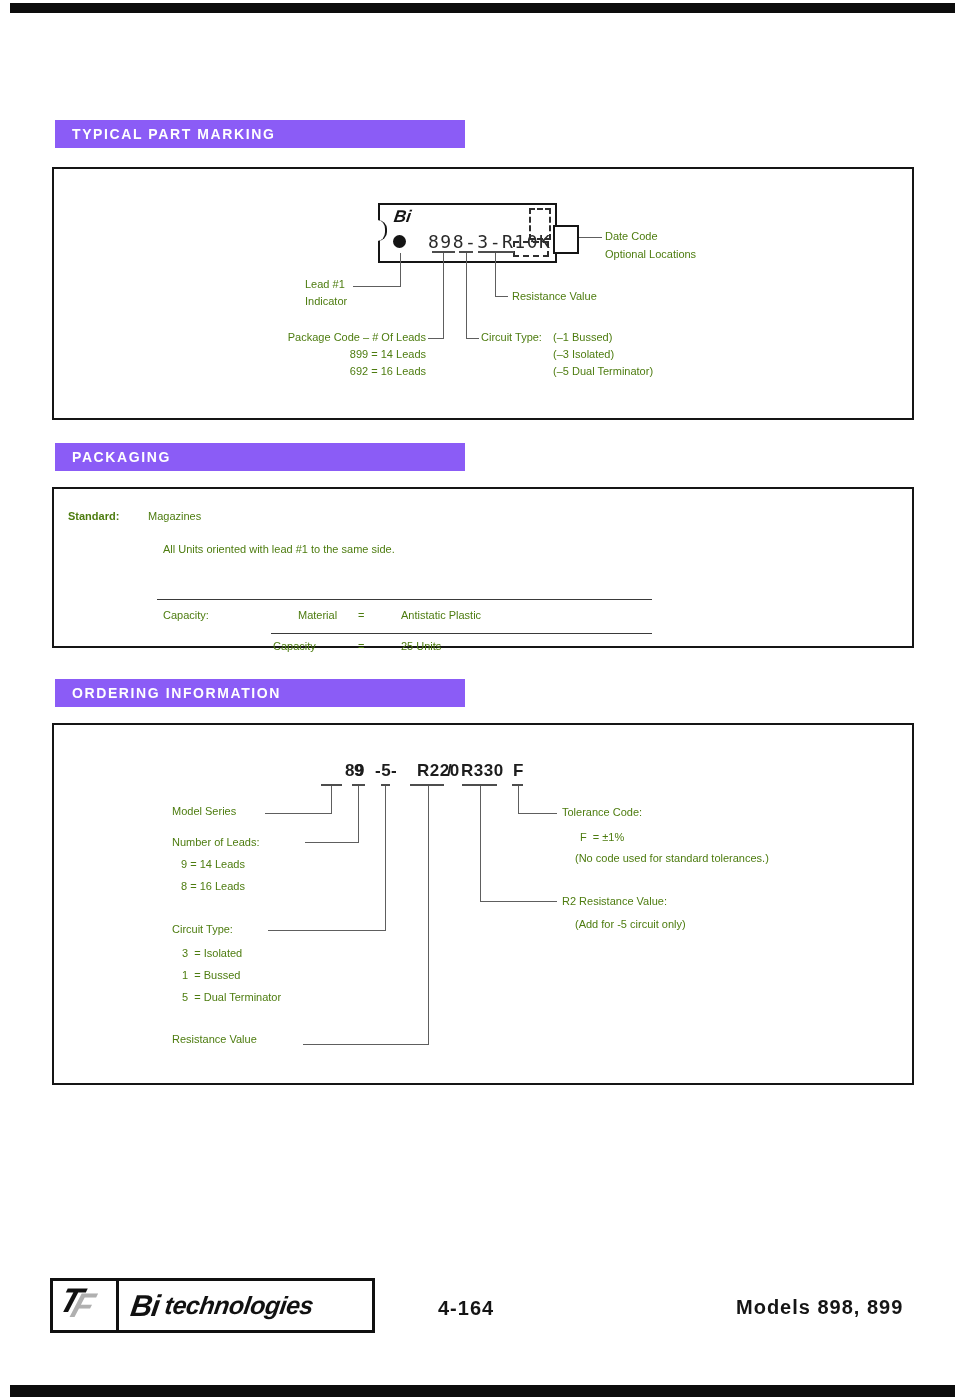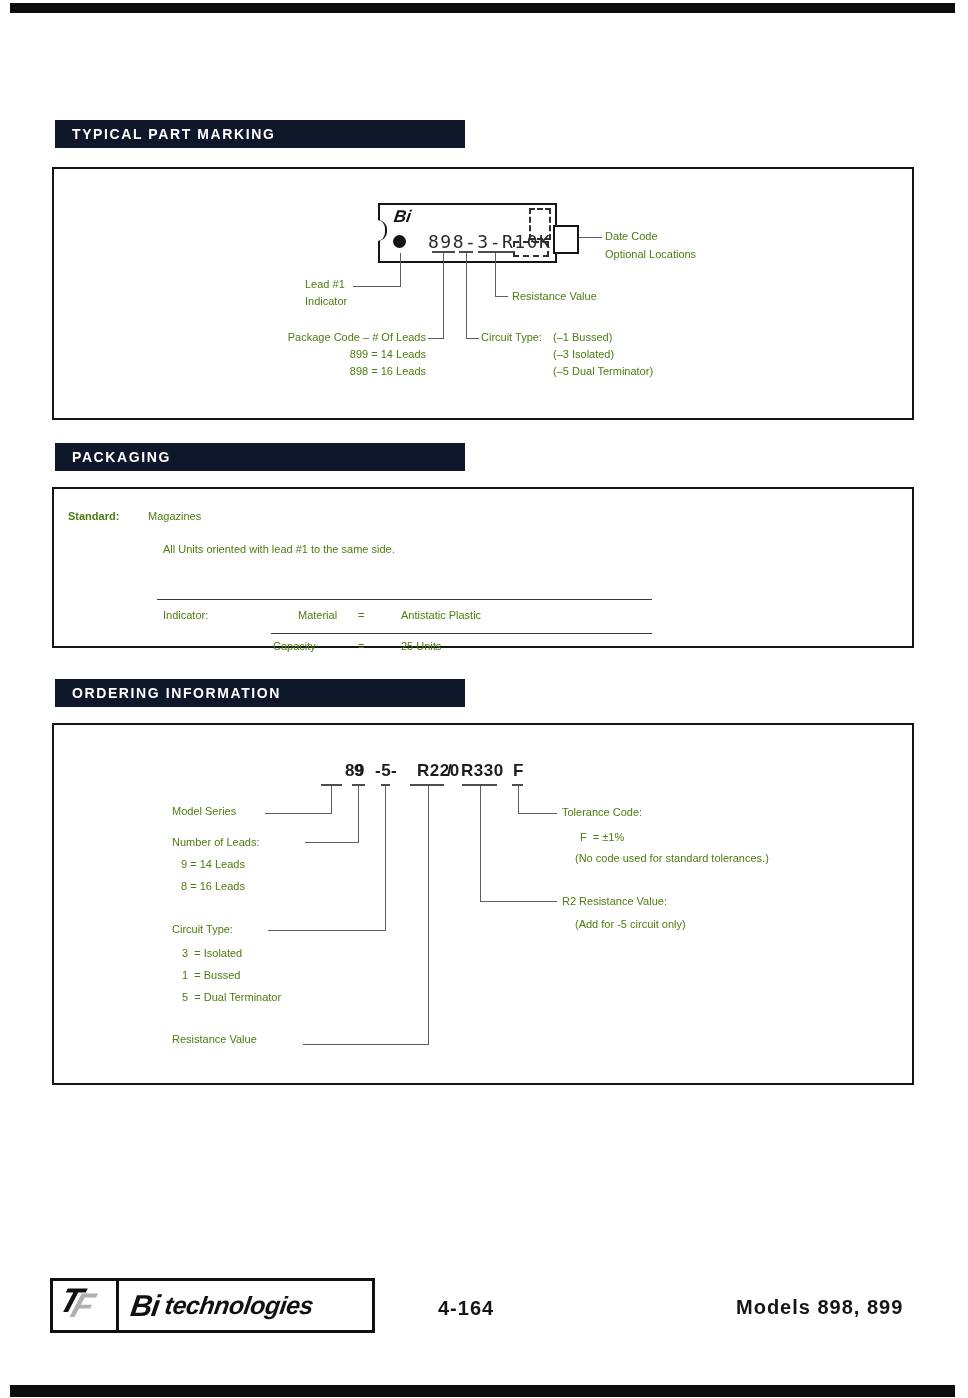--- a/index.html
+++ b/index.html
@@ -1,19 +1,19 @@
 <!DOCTYPE html>
 <html><head>
 <meta charset="utf-8">
 <style>
   html,body{margin:0;padding:0;background:#e8e8e8;}
   .page{position:relative;width:968px;height:1398px;background:#ffffff;margin:0 auto;
         font-family:"Liberation Sans",sans-serif;overflow:hidden;}
   .bar{position:absolute;left:10px;width:945px;background:#0c0c0c;}
-  .sec-header{position:absolute;left:55px;width:410px;height:28px;background:#0f172a;
+  .sec-header{position:absolute;left:55px;width:410px;height:28px;background:#8b5cf6;
               color:#ffffff;font-size:14px;font-weight:900;letter-spacing:1.6px;
               line-height:29px;padding-left:17px;box-sizing:border-box;white-space:pre;}
   .frame{position:absolute;left:52px;width:862px;border:2px solid #151515;background:#fff;box-sizing:border-box;}
   .txt{position:absolute;font-size:11px;color:#4d7c0f;white-space:pre;line-height:1.1;}
   .bold{font-weight:bold;}
   .hline{position:absolute;height:1px;background:#5e5e5e;}
   .vline{position:absolute;width:1px;background:#5e5e5e;}
   .rule{position:absolute;height:1px;background:#3a3a3a;}
   .ul{position:absolute;height:2px;background:#4d4d4d;}
   
@@ -79,36 +79,36 @@
     <div class="vline" style="left:441px;top:84px;height:44px;"></div>
     <div class="hline" style="left:441px;top:127px;width:13px;"></div>
 
     <div class="txt" style="left:251px;top:109px;">Lead #1</div>
     <div class="txt" style="left:251px;top:126px;">Indicator</div>
     <div class="txt" style="left:551px;top:61px;">Date Code</div>
     <div class="txt" style="left:551px;top:79px;">Optional Locations</div>
     <div class="txt" style="left:458px;top:121px;">Resistance Value</div>
     <div class="txt" style="left:224px;top:162px;width:148px;text-align:right;">Package Code – # Of Leads</div>
     <div class="txt" style="left:224px;top:179px;width:148px;text-align:right;">899 = 14 Leads</div>
-    <div class="txt" style="left:224px;top:196px;width:148px;text-align:right;">898 = 16 Leads</div>
+    <div class="txt" style="left:224px;top:196px;width:148px;text-align:right;">692 = 16 Leads</div>
     <div class="txt" style="left:427px;top:162px;">Circuit Type:</div>
     <div class="txt" style="left:499px;top:162px;">(–1 Bussed)</div>
     <div class="txt" style="left:499px;top:179px;">(–3 Isolated)</div>
     <div class="txt" style="left:499px;top:196px;">(–5 Dual Terminator)</div>
   </div>
 
   <div class="sec-header" style="top:443px;">PACKAGING</div>
 
   <div class="frame" style="top:487px;height:161px;text-align:right;">
     <div class="txt bold" style="left:14px;top:21px;">Standard:</div>
     <div class="txt" style="left:94px;top:21px;">Magazines</div>
     <div class="txt" style="left:109px;top:54px;">All Units oriented with lead #1 to the same side.</div>
 
     <div class="rule" style="left:103px;top:110px;width:495px;"></div>
-    <div class="txt" style="left:109px;top:120px;">Indicator:</div>
+    <div class="txt" style="left:109px;top:120px;">Capacity:</div>
     <div class="txt" style="left:219px;top:120px;margin-left:25px;">Material</div>
     <div class="txt" style="left:304px;top:120px;">=</div>
     <div class="txt" style="left:347px;top:120px;">Antistatic Plastic</div>
     <div class="rule" style="left:217px;top:144px;width:381px;"></div>
     <div class="txt" style="left:219px;top:151px;">Capacity</div>
     <div class="txt" style="left:304px;top:151px;">=</div>
     <div class="txt" style="left:347px;top:151px;">25 Units</div>
   </div>
 
   <div class="sec-header" style="top:679px;">ORDERING INFORMATION</div>

